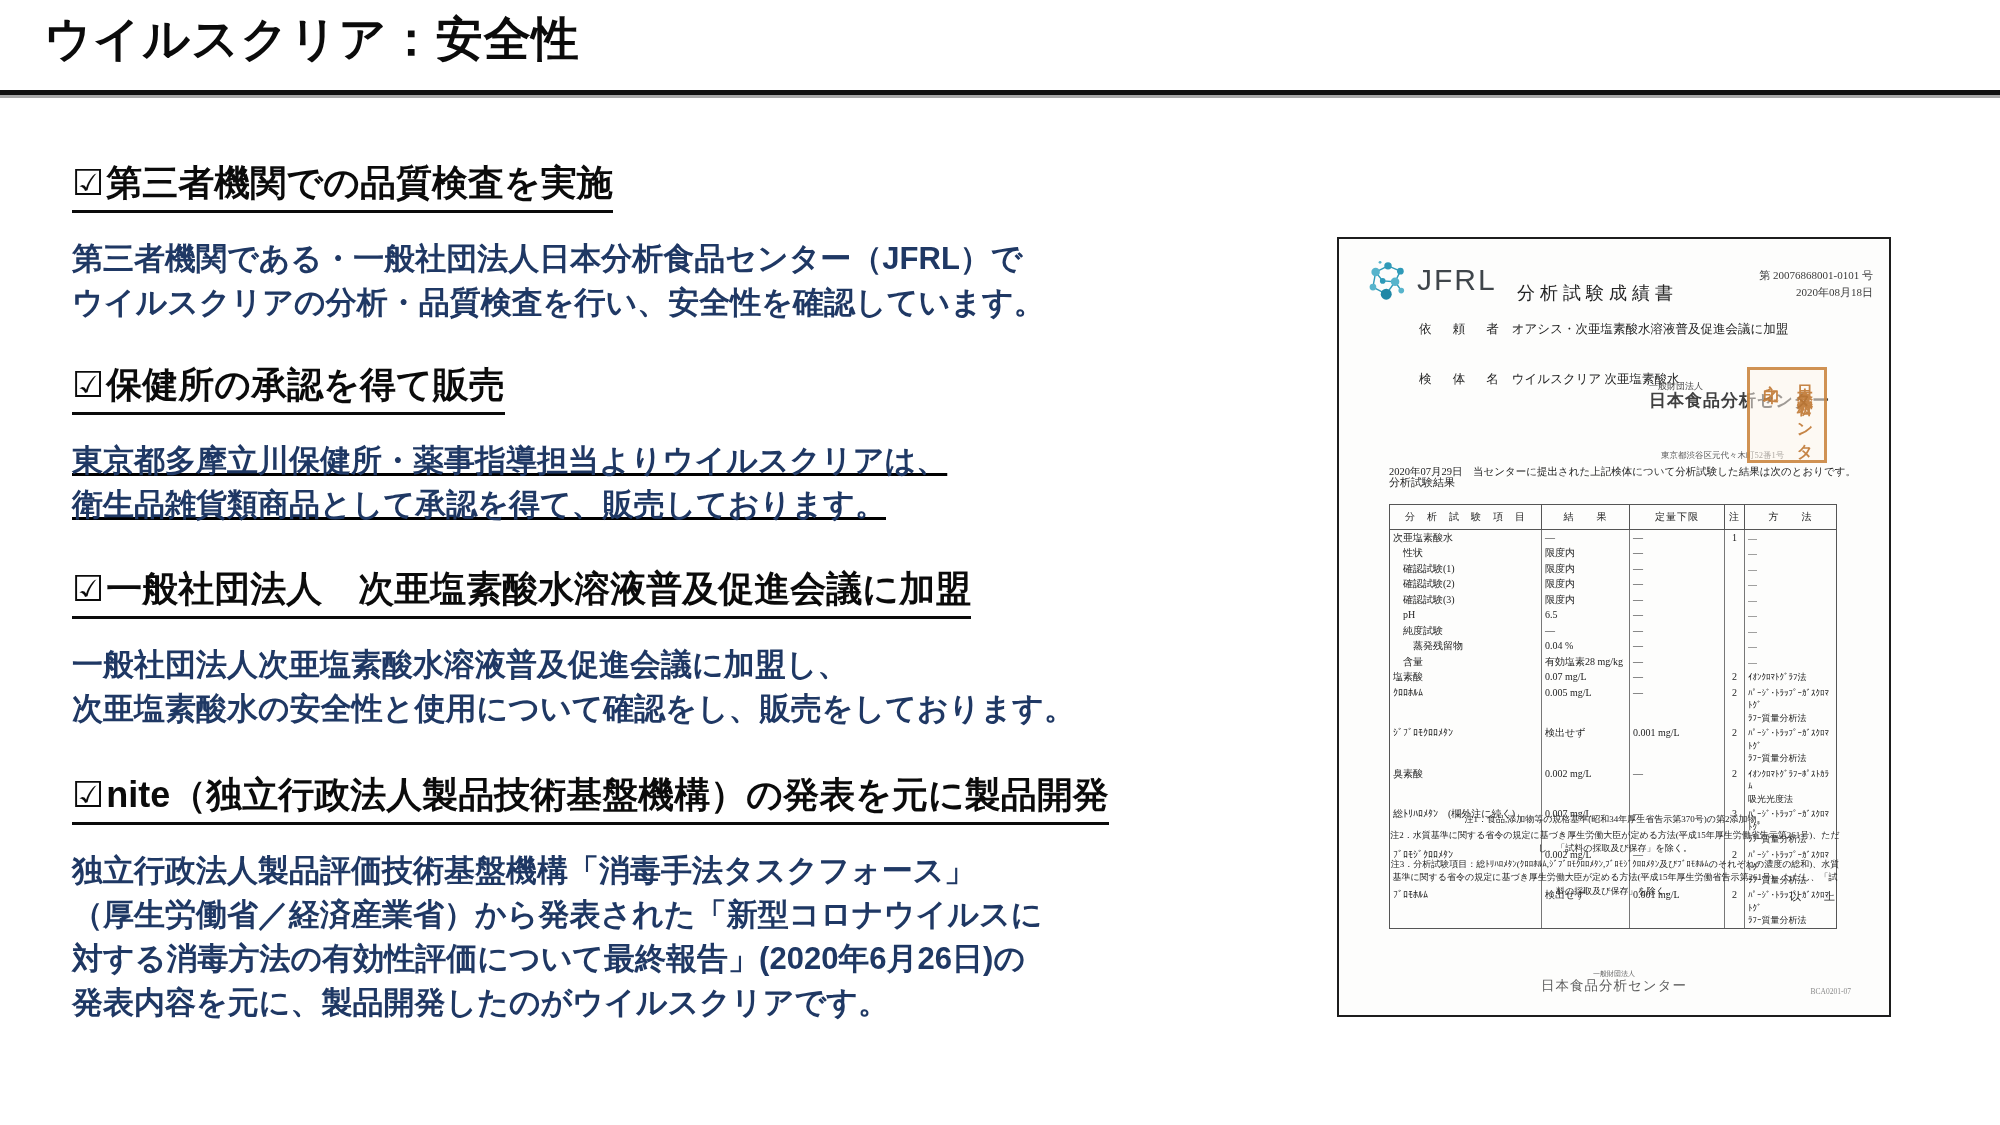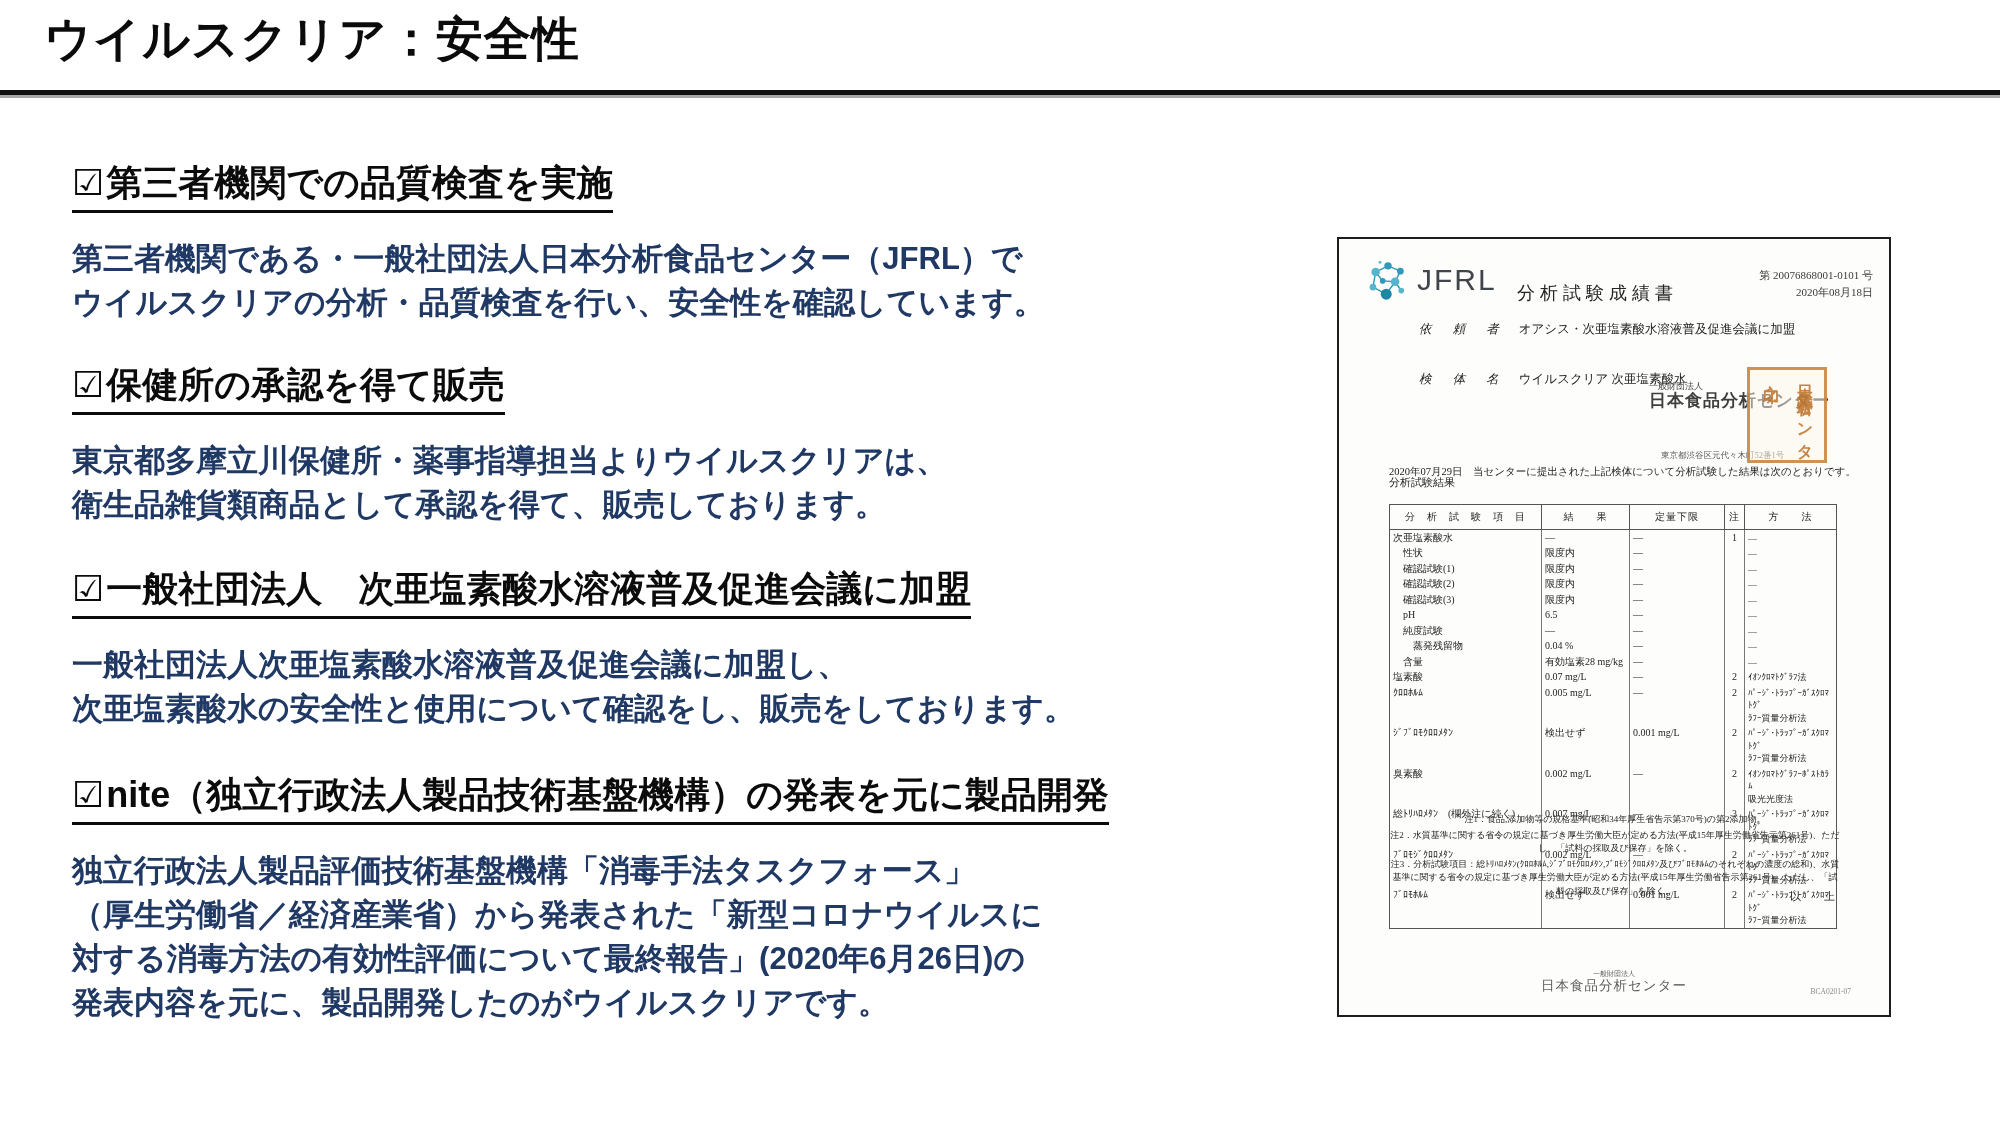--- a/index.html
+++ b/index.html
@@ -13,21 +13,21 @@
     font-size:47px;font-weight:800;color:#0b0b0b;letter-spacing:1px;
   }
   .title-rule{
     position:absolute;left:0;top:90px;width:2000px;height:5px;
     background:#111;border-bottom:3px solid #a8a8a8;
   }
   
   .sections{position:absolute;left:72px;top:160px;width:1200px;height:920px;}
   .section{position:absolute;left:0;}
   .section:nth-of-type(1){top:0;}
-  .section:nth-of-type(2){top:202px;}
+  .section:nth-of-type(2){top:202px;text-decoration:underline;}
   .section:nth-of-type(3){top:406px;}
   .section:nth-of-type(4){top:612px;}
   .sec-heading{
     display:inline-block;font-size:36px;font-weight:800;color:#0b0b0b;
     border-bottom:3px solid #0b0b0b;padding-bottom:5px;line-height:1.25;white-space:nowrap;
   }
   .sec-heading .check{margin-right:2px;font-weight:700;}
   .sec-body{
     margin:24px 0 0 0;font-size:31px;font-weight:700;color:#1f3864;
     line-height:44px;white-space:pre-line;
@@ -44,21 +44,21 @@
     font-family:"Liberation Sans","DejaVu Sans",sans-serif;
     font-size:30px;font-weight:400;color:#3f454a;letter-spacing:2px;margin-left:6px;
   }
   .doc-title{
     position:absolute;left:178px;top:42px;font-size:18px;letter-spacing:5px;color:#242424;white-space:nowrap;
   }
   .doc-no{
     position:absolute;right:16px;top:28px;text-align:right;font-size:11px;line-height:17px;color:#3a3a3a;white-space:nowrap;
   }
   .doc-line{position:absolute;font-size:12.5px;color:#242424;white-space:nowrap;}
-  .doc-line .lbl{letter-spacing:9px;margin-right:11px;font-style:italic;}
+  .doc-line .lbl{letter-spacing:9px;margin-right:4px;}
   .requester{left:80px;top:82px;}
   .sample{left:80px;top:132px;}
   .org-block{position:absolute;left:310px;top:142px;color:#474747;line-height:1.15;}
   .org-type{font-size:9px;display:block;}
   .org-name{font-size:17px;letter-spacing:1px;display:block;color:#3f3f3f;
     font-family:"Liberation Sans","DejaVu Sans",sans-serif;font-weight:600;}
   .org-address{font-size:8.5px;display:block;margin-left:12px;color:#5a5a5a;margin-top:40px;}
   .seal{
     position:absolute;left:408px;top:128px;width:70px;height:86px;
     border:3px solid #cd8a45;background:rgba(253,244,233,.55);

